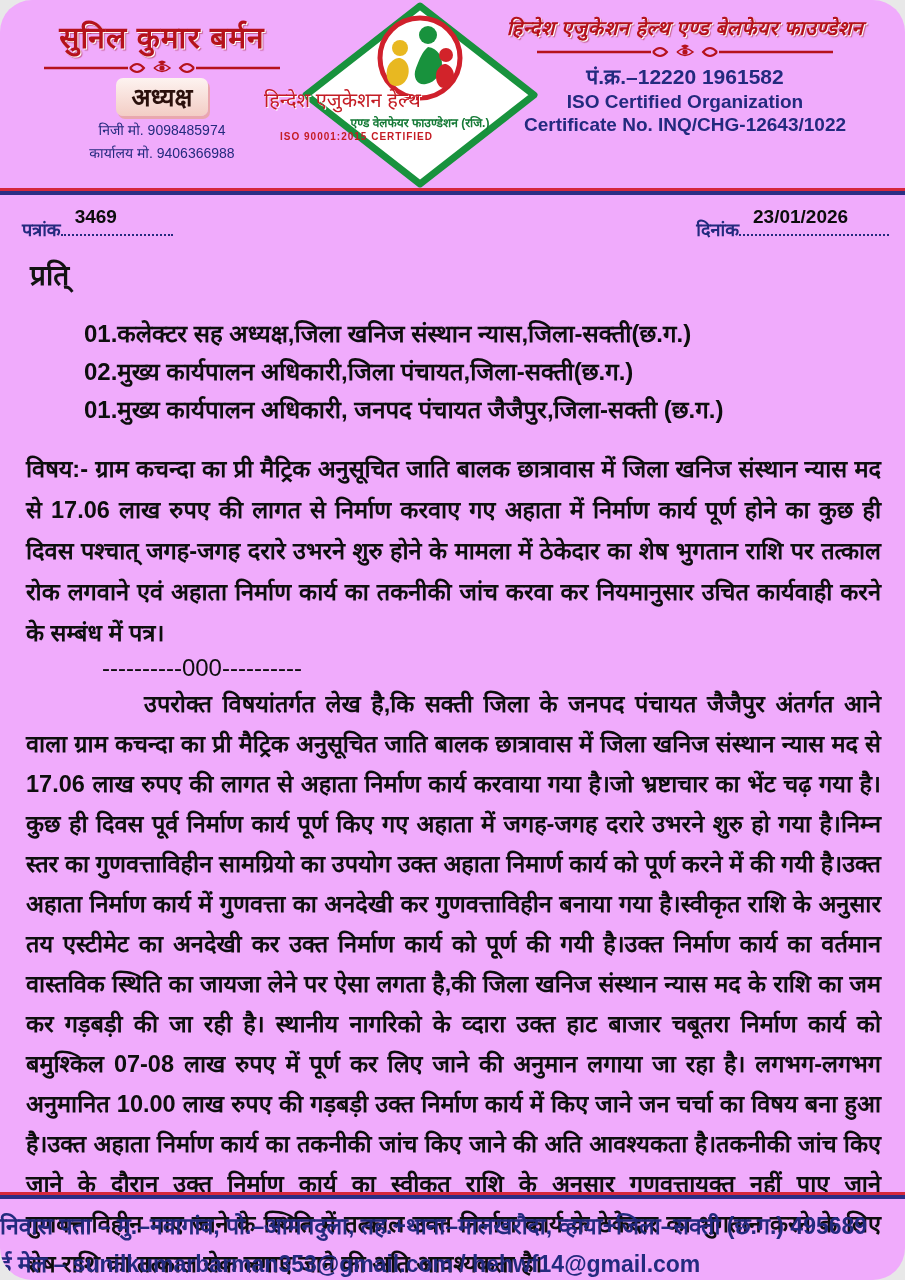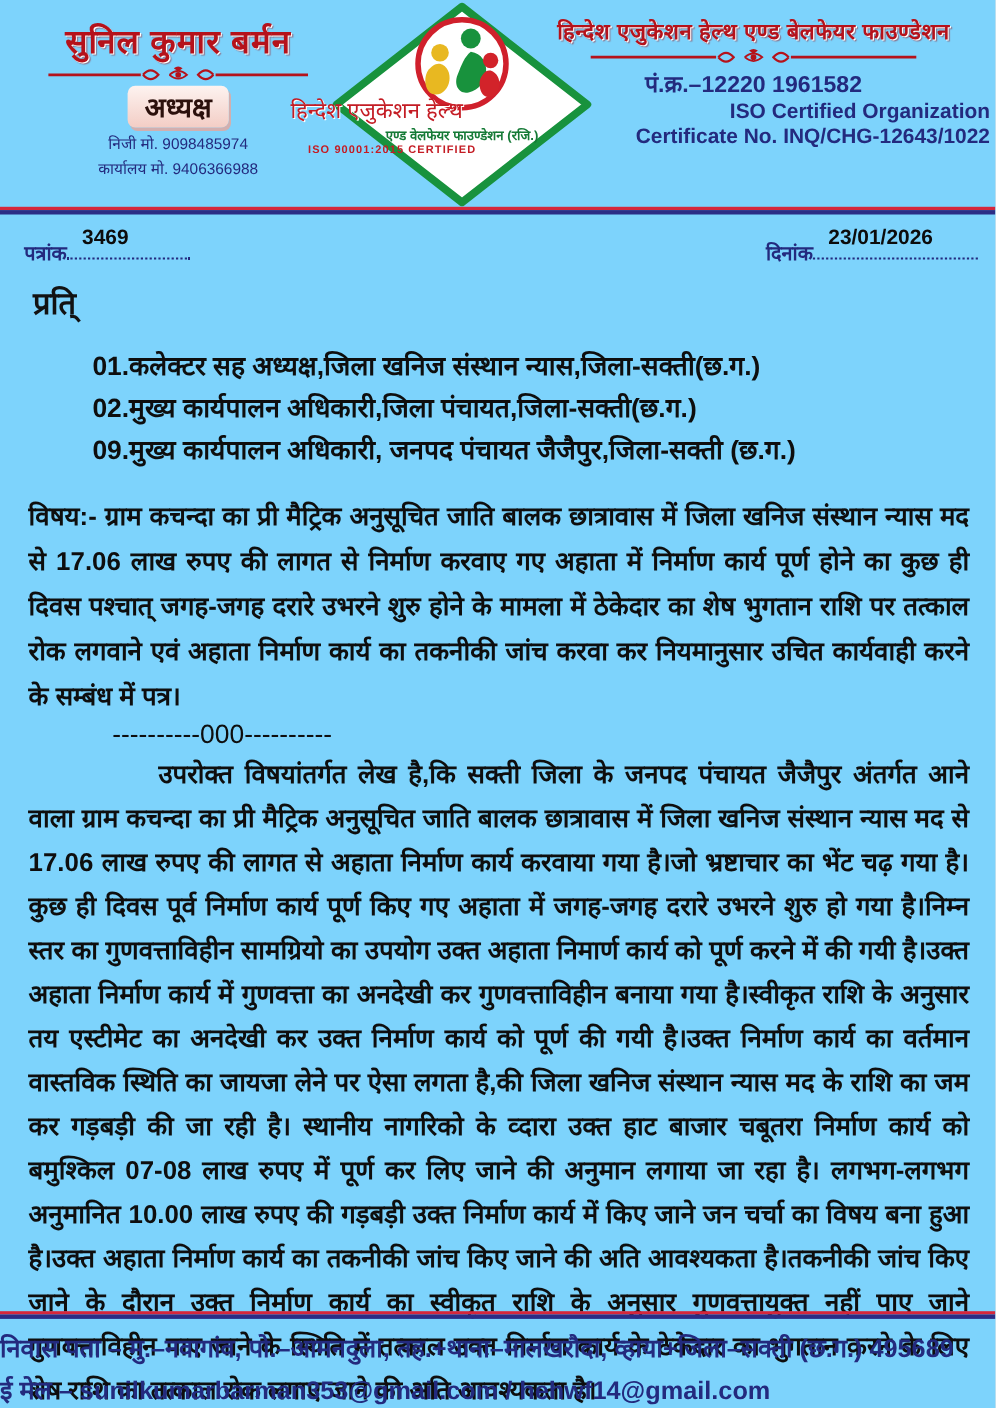--- a/index.html
+++ b/index.html
@@ -1,20 +1,21 @@
 <!DOCTYPE html>
 <html><head>
 <meta charset="utf-8">
 <style>
   html,body{margin:0;padding:0;background:#e8e8e8;}
   .page{
     position:relative;width:905px;height:1280px;margin:0 auto;
-    background:#7dd3fc;overflow:hidden;
+    background:#f0abfc;overflow:hidden;
     font-family:"Liberation Sans","DejaVu Sans",sans-serif;
     color:#111;
+    border-radius:32px;
   }
   
   .header{position:relative;height:188px;}
   .hdr-left{position:absolute;left:22px;top:16px;width:280px;text-align:center;}
   .hdr-name{
     font-size:30px;font-weight:bold;color:#b5121b;letter-spacing:1px;
     text-shadow:1px 1px 0 #ffffff,2px 2px 1px rgba(150,10,20,.45);
     white-space:nowrap;
   }
   .ornament{display:block;margin:2px auto 3px auto;}
@@ -34,23 +35,24 @@
   .logo-l2{position:absolute;left:-16px;top:114px;width:280px;text-align:center;
     font-size:12px;font-weight:bold;color:#157a36;white-space:nowrap;}
   .logo-l3{position:absolute;left:-16px;top:131px;width:280px;text-align:left;
     font-size:10px;font-weight:bold;color:#c41c24;letter-spacing:1px;white-space:nowrap;}
   
   .hdr-right{position:absolute;left:470px;top:14px;width:430px;text-align:center;}
   .org-name{
     font-size:20px;font-weight:bold;color:#b5121b;letter-spacing:.5px;
     text-shadow:1px 1px 0 #ffffff,2px 2px 1px rgba(150,10,20,.45);
     white-space:nowrap;
+    font-style:italic;
   }
   .reg-no{font-size:21px;font-weight:bold;color:#232a7e;margin-top:2px;}
-  .iso{font-size:19px;font-weight:bold;color:#232a7e;margin-top:1px;text-align:right;}
+  .iso{font-size:19px;font-weight:bold;color:#232a7e;margin-top:1px;}
   
   .rule-red{height:3px;background:#d5273b;}
   .rule-navy{height:4px;background:#2b2d85;}
   
   .ref-row{position:relative;height:46px;margin:4px 14px 0 14px;}
   .ref-item{position:absolute;bottom:4px;font-size:18px;font-weight:bold;color:#232a7e;}
   .ref-item.left{left:8px;}
   .ref-item.right{right:2px;}
   .dots{display:inline-block;border-bottom:2px dotted #232a7e;position:relative;height:14px;}
   .dots.short{width:112px;}
@@ -147,21 +149,21 @@
     <div class="ref-item right">
       <span>दिनांक</span><span class="dots long"><span class="hand-num">23/01/2026</span></span>
     </div>
   </div>
 
   <div class="salutation">प्रति्</div>
 
   <ul class="addressees">
     <li>01.कलेक्टर सह अध्यक्ष,जिला खनिज संस्थान न्यास,जिला-सक्ती(छ.ग.)</li>
     <li>02.मुख्य कार्यपालन अधिकारी,जिला पंचायत,जिला-सक्ती(छ.ग.)</li>
-    <li>09.मुख्य कार्यपालन अधिकारी, जनपद पंचायत जैजैपुर,जिला-सक्ती (छ.ग.)</li>
+    <li>01.मुख्य कार्यपालन अधिकारी, जनपद पंचायत जैजैपुर,जिला-सक्ती (छ.ग.)</li>
   </ul>
 
   <p class="subject">विषय:-  ग्राम कचन्दा का प्री मैट्रिक अनुसूचित जाति बालक छात्रावास में जिला खनिज संस्थान न्यास मद से 17.06 लाख रुपए की लागत से निर्माण करवाए गए अहाता में निर्माण कार्य पूर्ण होने का कुछ ही दिवस पश्चात् जगह-जगह दरारे उभरने शुरु होने के मामला में ठेकेदार का शेष भुगतान राशि पर तत्काल रोक लगवाने एवं अहाता निर्माण कार्य का तकनीकी जांच करवा कर नियमानुसार उचित कार्यवाही करने के सम्बंध में पत्र।</p>
 
   <div class="separator">----------000----------</div>
 
   <p class="bodypara p1">उपरोक्त विषयांतर्गत लेख है,कि सक्ती जिला के जनपद पंचायत जैजैपुर अंतर्गत आने वाला ग्राम कचन्दा का प्री मैट्रिक अनुसूचित जाति बालक छात्रावास में जिला खनिज संस्थान न्यास मद से 17.06 लाख रुपए की लागत से अहाता निर्माण कार्य करवाया गया है।जो भ्रष्टाचार का भेंट चढ़ गया है।कुछ ही दिवस पूर्व निर्माण कार्य पूर्ण किए गए अहाता में जगह-जगह दरारे उभरने शुरु हो गया है।निम्न स्तर का गुणवत्ताविहीन सामग्रियो का उपयोग उक्त अहाता निमार्ण कार्य को पूर्ण करने में की गयी है।उक्त अहाता निर्माण कार्य में गुणवत्ता का अनदेखी कर गुणवत्ताविहीन बनाया गया है।स्वीकृत राशि के अनुसार तय एस्टीमेट का अनदेखी कर उक्त निर्माण कार्य को पूर्ण की गयी है।उक्त निर्माण कार्य का वर्तमान वास्तविक स्थिति का जायजा लेने पर ऐसा लगता है,की जिला खनिज संस्थान न्यास मद के राशि का जम कर गड़बड़ी की जा रही है। स्थानीय नागरिको के व्दारा उक्त हाट बाजार चबूतरा निर्माण कार्य को बमुश्किल 07-08 लाख रुपए में पूर्ण कर लिए जाने की अनुमान लगाया जा रहा है। लगभग-लगभग अनुमानित 10.00 लाख रुपए की गड़बड़ी उक्त निर्माण कार्य में किए जाने जन चर्चा का विषय बना हुआ है।उक्त अहाता निर्माण कार्य का तकनीकी जांच किए जाने की अति आवश्यकता है।तकनीकी जांच किए जाने के दौरान उक्त निर्माण कार्य का स्वीकृत राशि के अनुसार गुणवत्तायुक्त नहीं पाए जाने गुणवत्ताविहीन पाए जाने के स्थिति में तत्काल उक्त निर्माण कार्य के ठेकेदार का भुगतान करने के लिए शेष राशि का तत्काल रोक लगाए जाने की अति आवश्यकता है।</p>
 
   <div class="footer">
     <div class="rule-red"></div>

